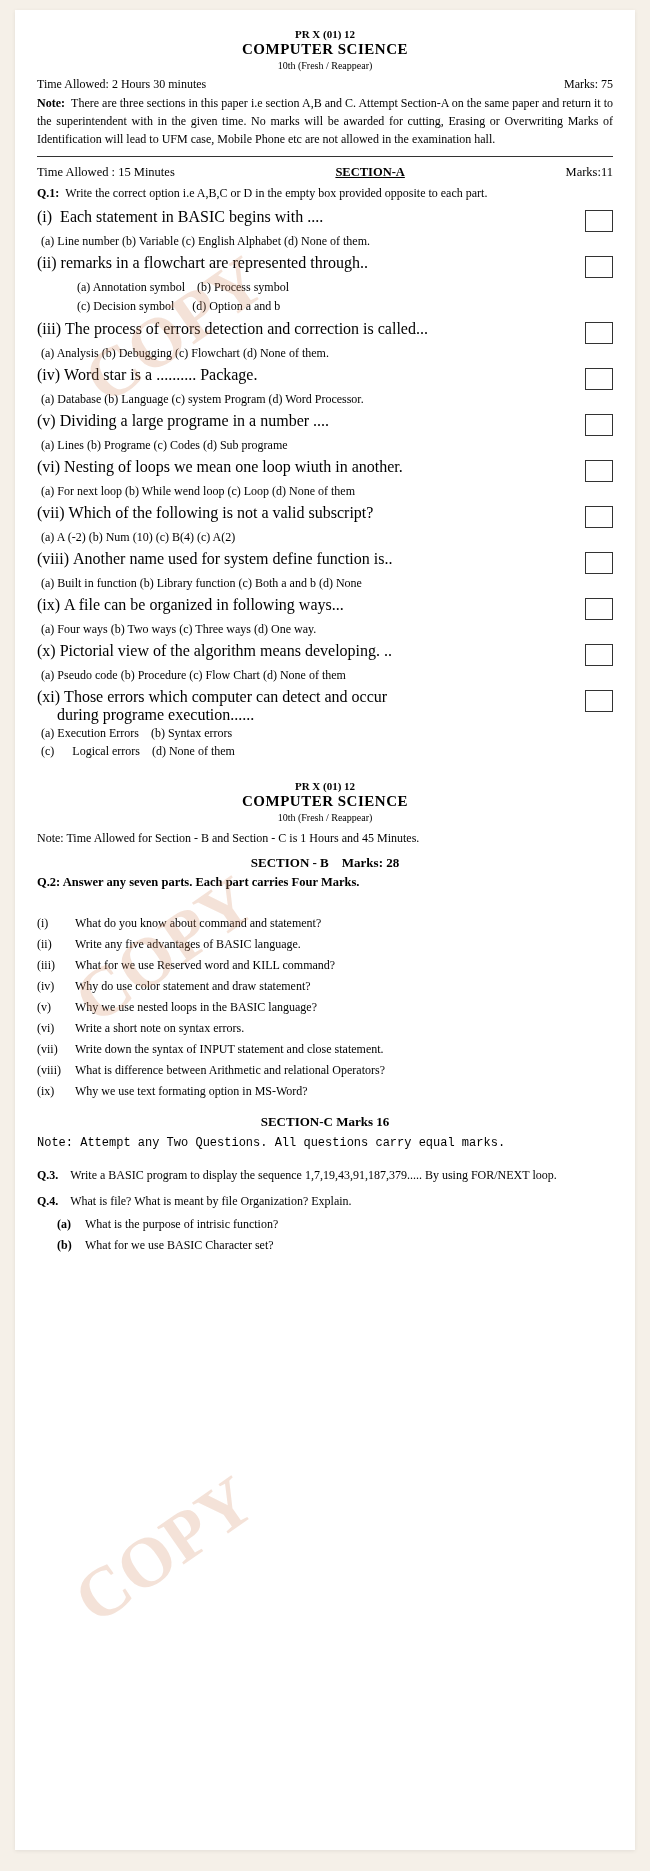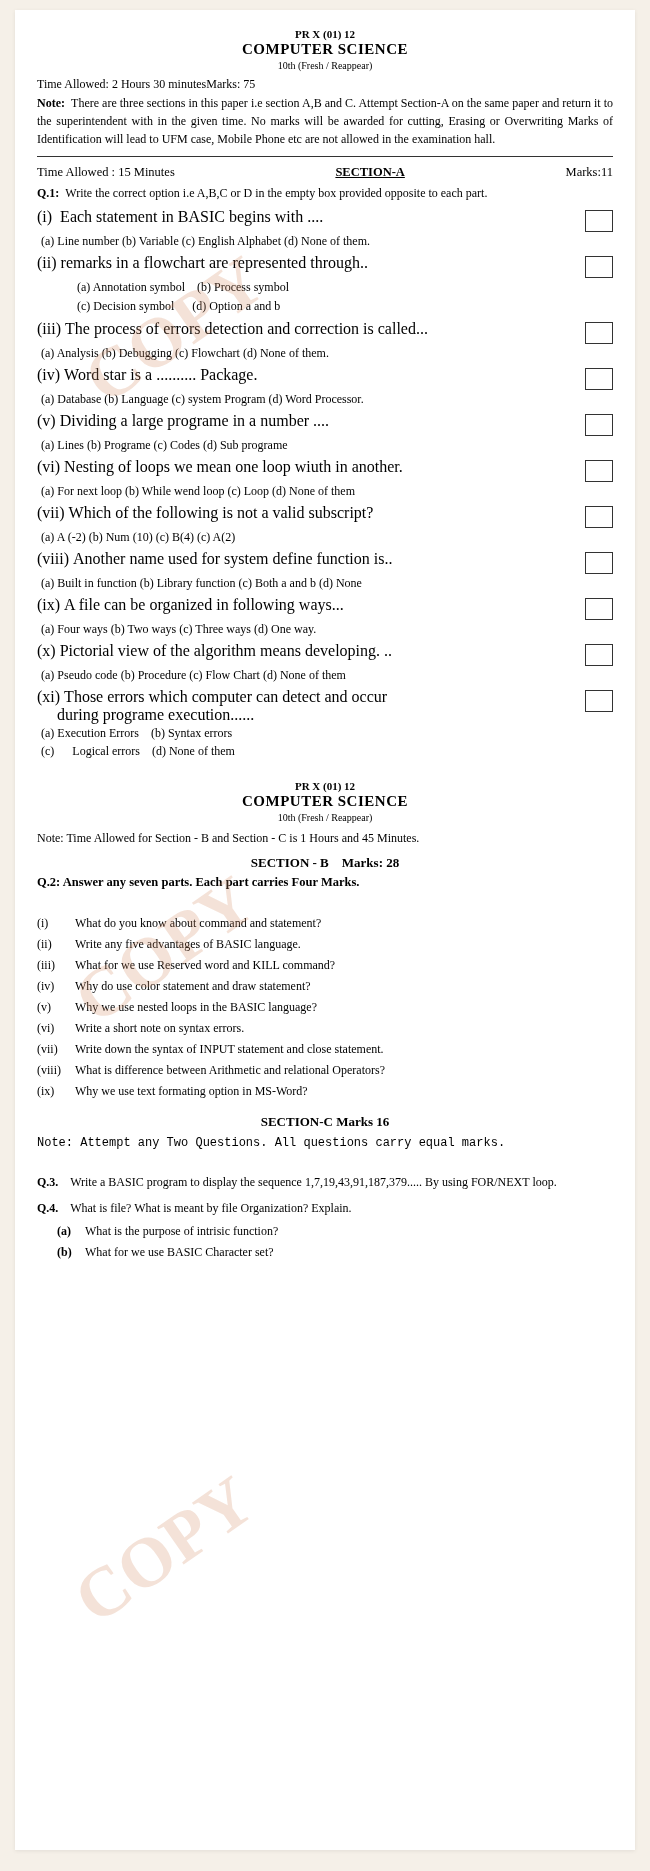--- a/index.html
+++ b/index.html
@@ -29,20 +29,21 @@
       margin-bottom: 2px;
     }
     h3.class-title {
       font-size: 10px;
       font-weight: normal;
       text-align: center;
       margin-bottom: 6px;
     }
     .meta-row {
       display: flex;
+      justify-content: space-between;
       font-size: 12px;
       margin-bottom: 2px;
     }
     .note-block {
       font-size: 12px;
       line-height: 1.5;
       margin-bottom: 8px;
       text-align: justify;
     }
     .note-block .note-label {
@@ -130,21 +131,21 @@
       flex: 1;
     }
     .section-c-header {
       text-align: center;
       font-size: 13px;
       font-weight: bold;
       margin: 12px 0 4px 0;
     }
     .section-c-note {
       font-size: 12px;
-      margin-bottom: 21px;
+      margin-bottom: 14px;
       font-family: 'Courier New', monospace;
       text-align: justify;
       line-height: 1.5;
     }
     .q3-block {
       font-size: 12px;
       margin-bottom: 6px;
       text-align: justify;
       line-height: 1.6;
     }

